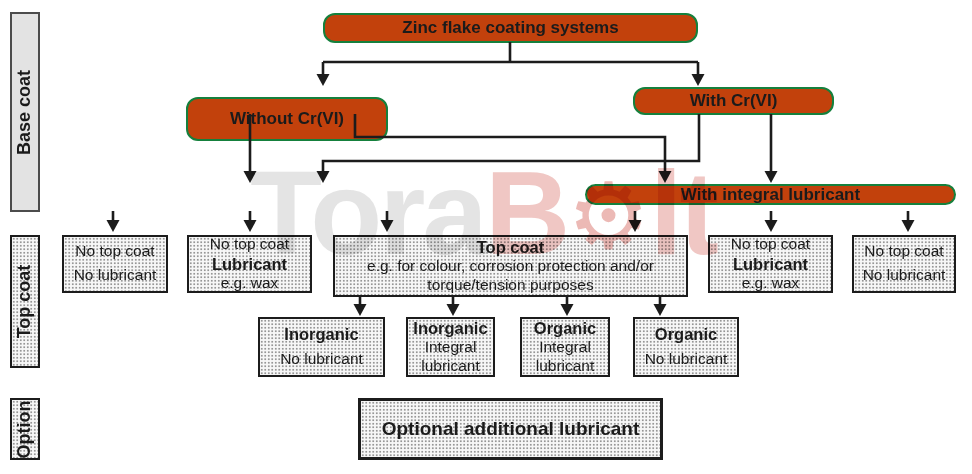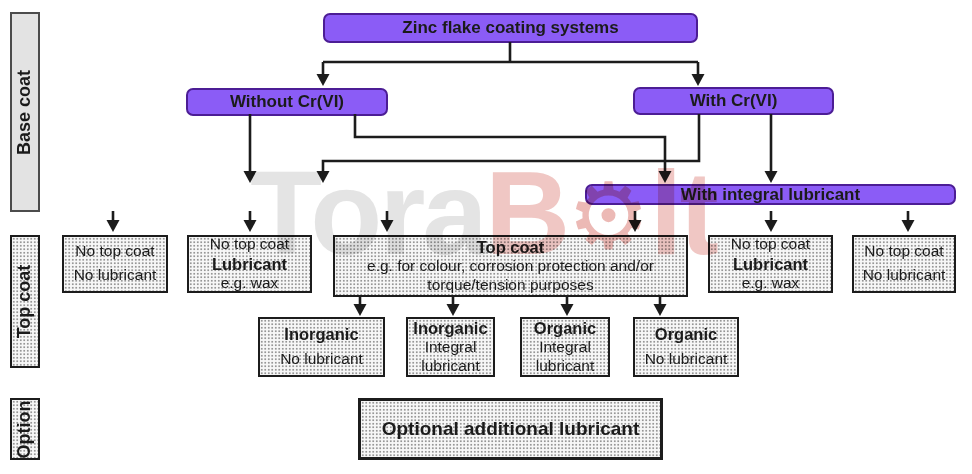--- a/index.html
+++ b/index.html
@@ -3,21 +3,21 @@
 <meta charset="utf-8">
 <style>
   html,body{margin:0;padding:0;background:#ffffff;}
   .stage{
     position:relative;width:972px;height:474px;background:#ffffff;overflow:hidden;
     font-family:"Liberation Sans","DejaVu Sans",sans-serif;color:#1b1b1b;
   }
   .abs{position:absolute;box-sizing:border-box;}
   
   .solid-box{
-    background:#8b5cf6;border:2px solid #4c1d95;border-radius:7px;
+    background:#c2410c;border:2px solid #15803d;border-radius:12px;
     display:flex;align-items:center;justify-content:center;
     font-weight:bold;font-size:17px;text-align:center;z-index:2;
   }
   
   .dot-box{
     background-color:#f7f7f7;
     background-image:radial-gradient(circle,#969696 0.8px,rgba(0,0,0,0) 0.9px);
     background-size:3.5px 3.5px;
     border:2px solid #1c1c1c;
     display:flex;flex-direction:column;align-items:center;justify-content:center;
@@ -65,21 +65,21 @@
   </div>
   <div class="abs vlabel dots" style="left:10px;top:235px;width:30px;height:133px;">
     <span>Top coat</span>
   </div>
   <div class="abs vlabel dots" style="left:10px;top:398px;width:30px;height:62px;">
     <span>Option</span>
   </div>
 
   <div class="abs solid-box" style="left:323px;top:13px;width:375px;height:30px;">Zinc flake coating systems</div>
 
-  <div class="abs solid-box" style="left:186px;top:88px;width:202px;height:28px;">Without Cr(VI)</div>
+  <div class="abs solid-box" style="left:186px;top:97px;width:202px;height:44px;">Without Cr(VI)</div>
   <div class="abs solid-box" style="left:633px;top:87px;width:201px;height:28px;">With Cr(VI)</div>
 
   <div class="abs solid-box" style="left:585px;top:184px;width:371px;height:21px;">With integral lubricant</div>
 
   <div class="abs dot-box spread" style="left:62px;top:235px;width:106px;height:58px;">
     <span>No top coat</span>
     <span>No lubricant</span>
   </div>
   <div class="abs dot-box" style="left:187px;top:235px;width:125px;height:58px;">
     <span>No top coat</span>

